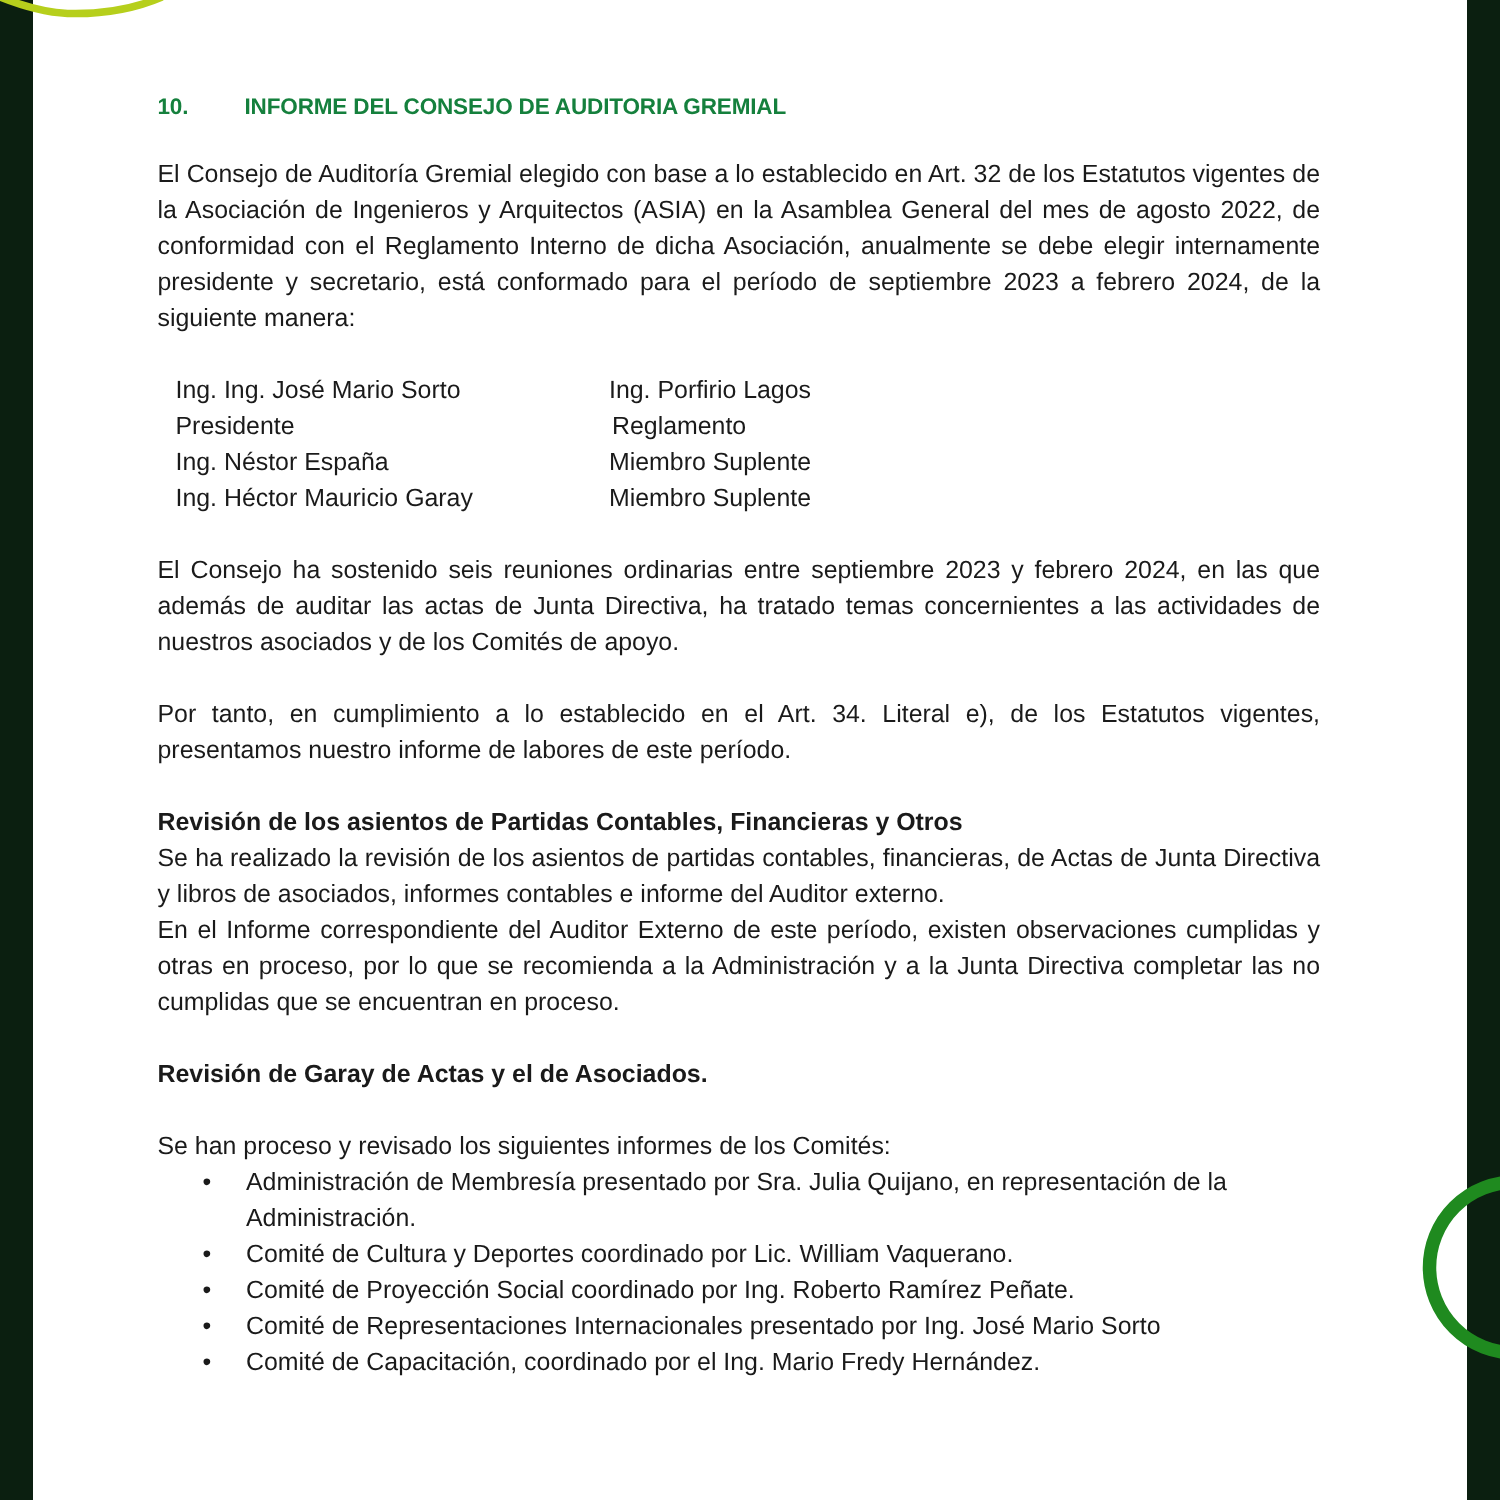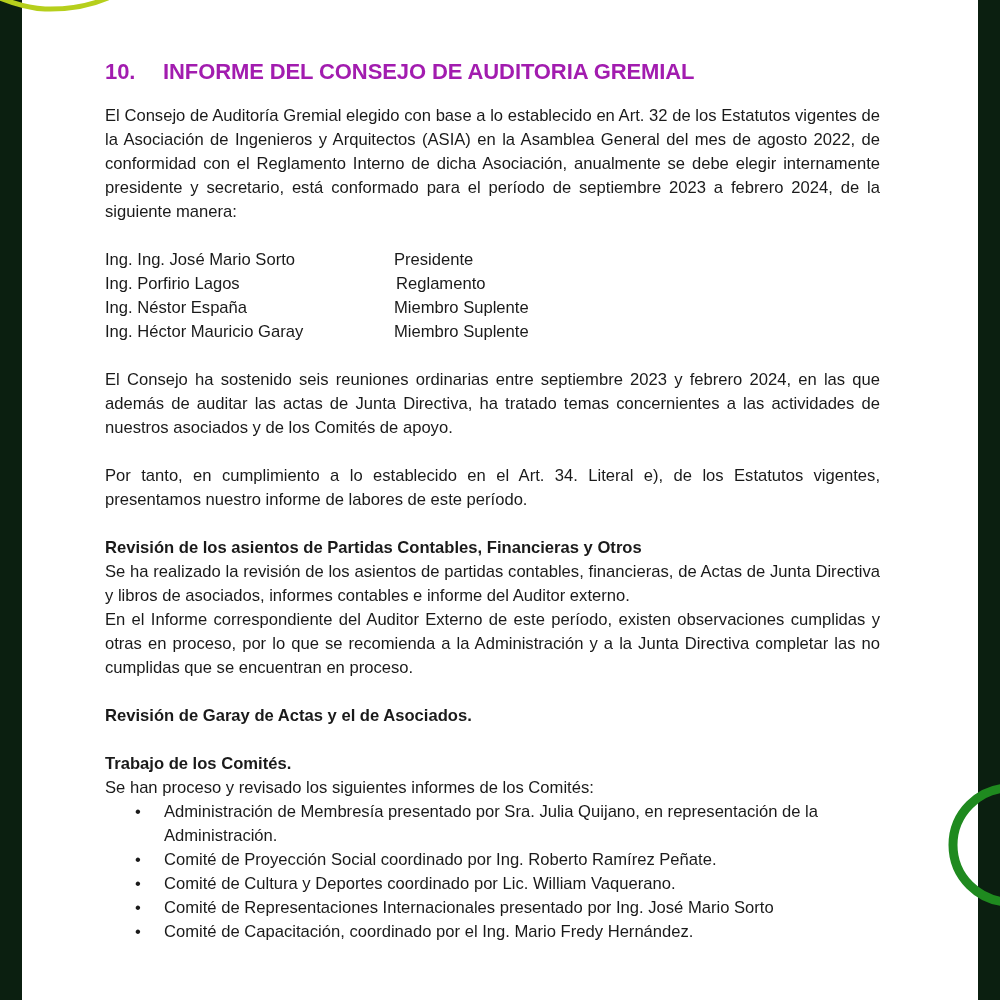--- a/index.html
+++ b/index.html
@@ -16,27 +16,27 @@
   .bar-right {
     position: absolute; left: 978px; top: 0; width: 22px; height: 1000px;
     background: #0b1f10;
   }
   .deco { position: absolute; left: 0; top: 0; width: 1000px; height: 1000px; pointer-events: none; }
   .page {
     position: absolute; left: 105px; top: 58px; width: 775px;
     font-size: 16.6px; line-height: 24px;
   }
   h1 {
-    margin: 0 0 18px 0; font-size: 22px; line-height: 28px; font-weight: bold;
-    color: #a21caf; letter-spacing: -0.1px;
+    margin: 0 0 18px 0; font-size: 15px; line-height: 28px; font-weight: bold;
+    color: #15803d; letter-spacing: -0.1px;
   }
   h1 .num { display: inline-block; width: 58px; }
   p { margin: 0; text-align: justify; }
   .gap { height: 24px; }
-  .members { display: grid; grid-template-columns: 289px 1fr; }
+  .members { display: grid; grid-template-columns: 289px 1fr; margin-left: 12px; }
   .members div { line-height: 24px; }
   .members .role-1 { padding-left: 2px; }
   .sub { font-weight: bold; margin: 0; }
   ul { margin: 0; padding: 0; list-style: none; }
   ul li { position: relative; padding-left: 59px; line-height: 24px; }
   ul li::before {
     content: "\2022"; position: absolute; left: 30px; top: 0;
   }
 </style>
 </head>
@@ -53,22 +53,22 @@
 <div class="page">
   <h1>
     <span class="num">10.</span><span>INFORME DEL CONSEJO DE AUDITORIA GREMIAL</span>
   </h1>
 
   <p>El Consejo de Auditoría Gremial elegido con base a lo establecido en Art. 32 de los Estatutos vigentes de la Asociación de Ingenieros y Arquitectos (ASIA) en la Asamblea General del mes de agosto 2022, de conformidad con el Reglamento Interno de dicha Asociación, anualmente se debe elegir internamente presidente y secretario, está conformado para el período de  septiembre  2023 a febrero 2024, de la siguiente manera:</p>
   <div class="gap"></div>
 
   <div class="members">
     <div>Ing. Ing. José Mario Sorto</div>
+    <div>Ing. Porfirio Lagos</div>
     <div>Presidente</div>
-    <div>Ing. Porfirio Lagos</div>
     <div class="role-1">Reglamento</div>
     <div>Ing. Néstor España</div>
     <div>Miembro Suplente</div>
     <div>Ing. Héctor Mauricio Garay</div>
     <div>Miembro Suplente</div>
   </div>
   <div class="gap"></div>
 
   <p>El Consejo ha sostenido seis reuniones ordinarias entre septiembre 2023 y febrero 2024, en las que además de auditar las actas de Junta Directiva, ha tratado temas concernientes a las actividades de nuestros asociados y de los Comités de apoyo.</p>
   <div class="gap"></div>
@@ -77,22 +77,21 @@
   <div class="gap"></div>
 
   <p class="sub">Revisión de los asientos de Partidas Contables, Financieras y Otros</p>
   <p>Se ha realizado la revisión de los asientos de partidas contables, financieras, de Actas de Junta Directiva y libros de asociados, informes contables e informe del Auditor externo.</p>
   <p>En el Informe correspondiente del Auditor Externo de este período, existen   observaciones cumplidas y otras en proceso, por lo que se recomienda a la Administración y a la Junta Directiva completar las no cumplidas que se encuentran en proceso.</p>
   <div class="gap"></div>
 
   <p class="sub">Revisión de Garay de Actas y el de Asociados.</p>
   <div class="gap"></div>
 
-  <p class="sub">Trabajo de los Comités.</p>
   <p>Se han proceso y revisado los siguientes informes de los Comités:</p>
   <ul>
     <li>Administración de Membresía presentado por Sra. Julia Quijano, en representación de la Administración.</li>
+    <li>Comité de Cultura y Deportes coordinado por Lic. William Vaquerano.</li>
     <li>Comité de Proyección Social coordinado por Ing. Roberto Ramírez Peñate.</li>
-    <li>Comité de Cultura y Deportes coordinado por Lic. William Vaquerano.</li>
     <li>Comité de Representaciones Internacionales presentado por Ing. José Mario Sorto</li>
     <li>Comité de Capacitación, coordinado por el Ing. Mario Fredy Hernández.</li>
   </ul>
 </div>
 
 </body></html>

